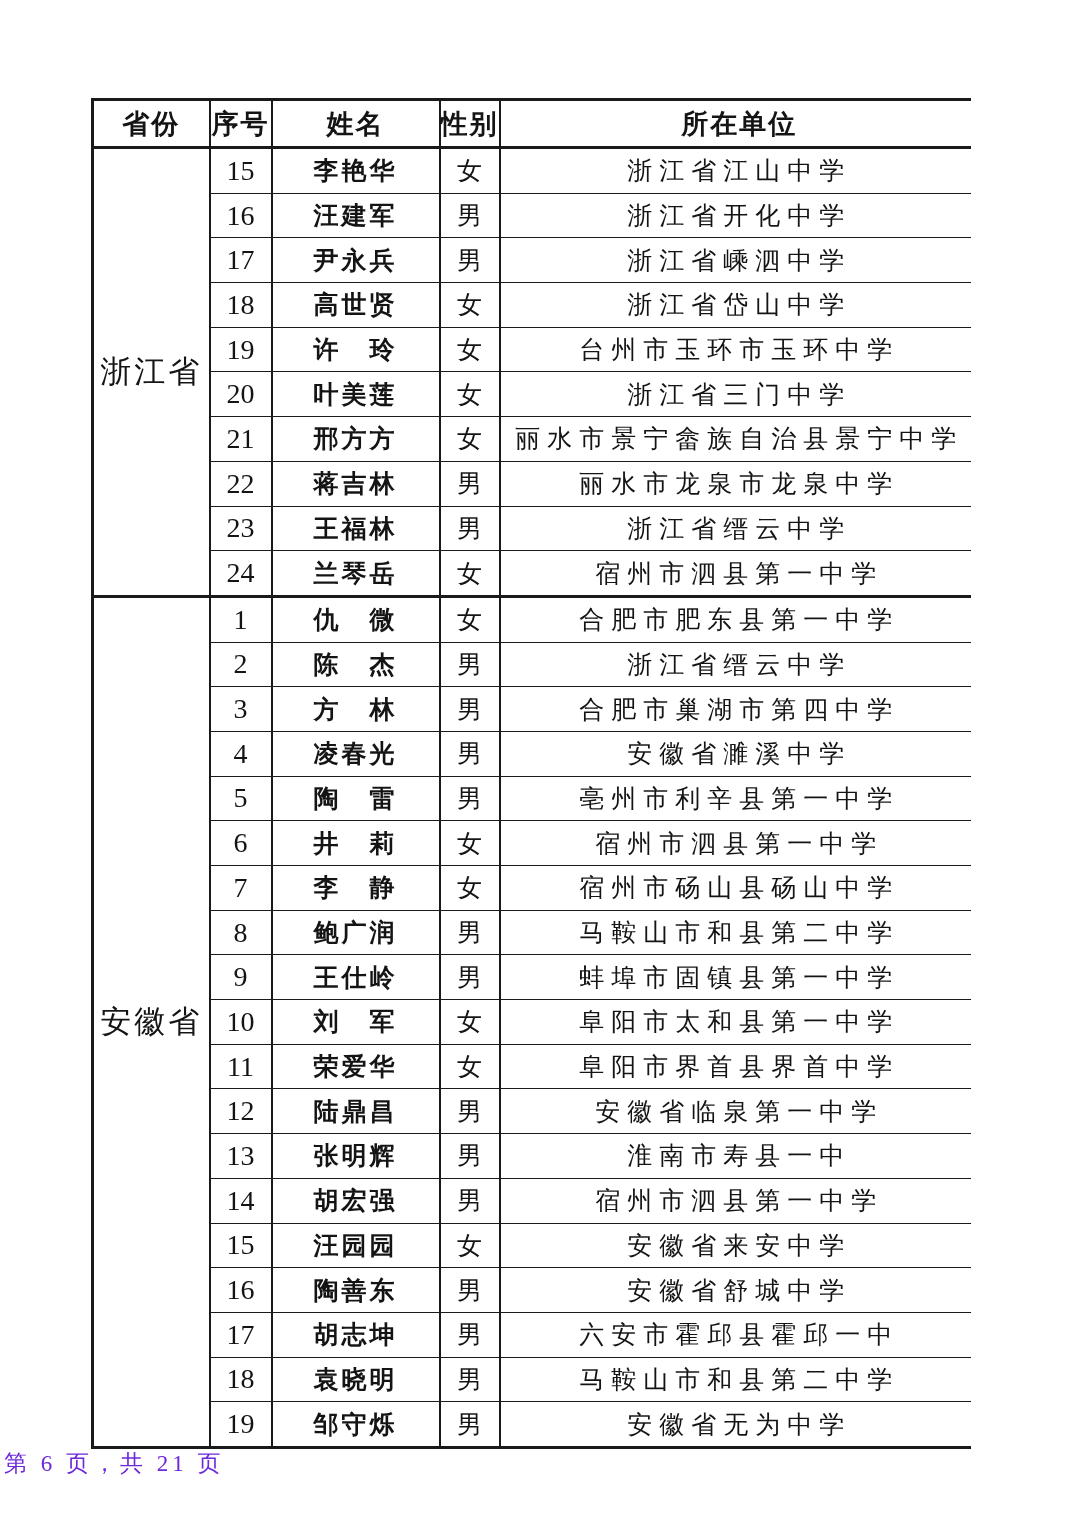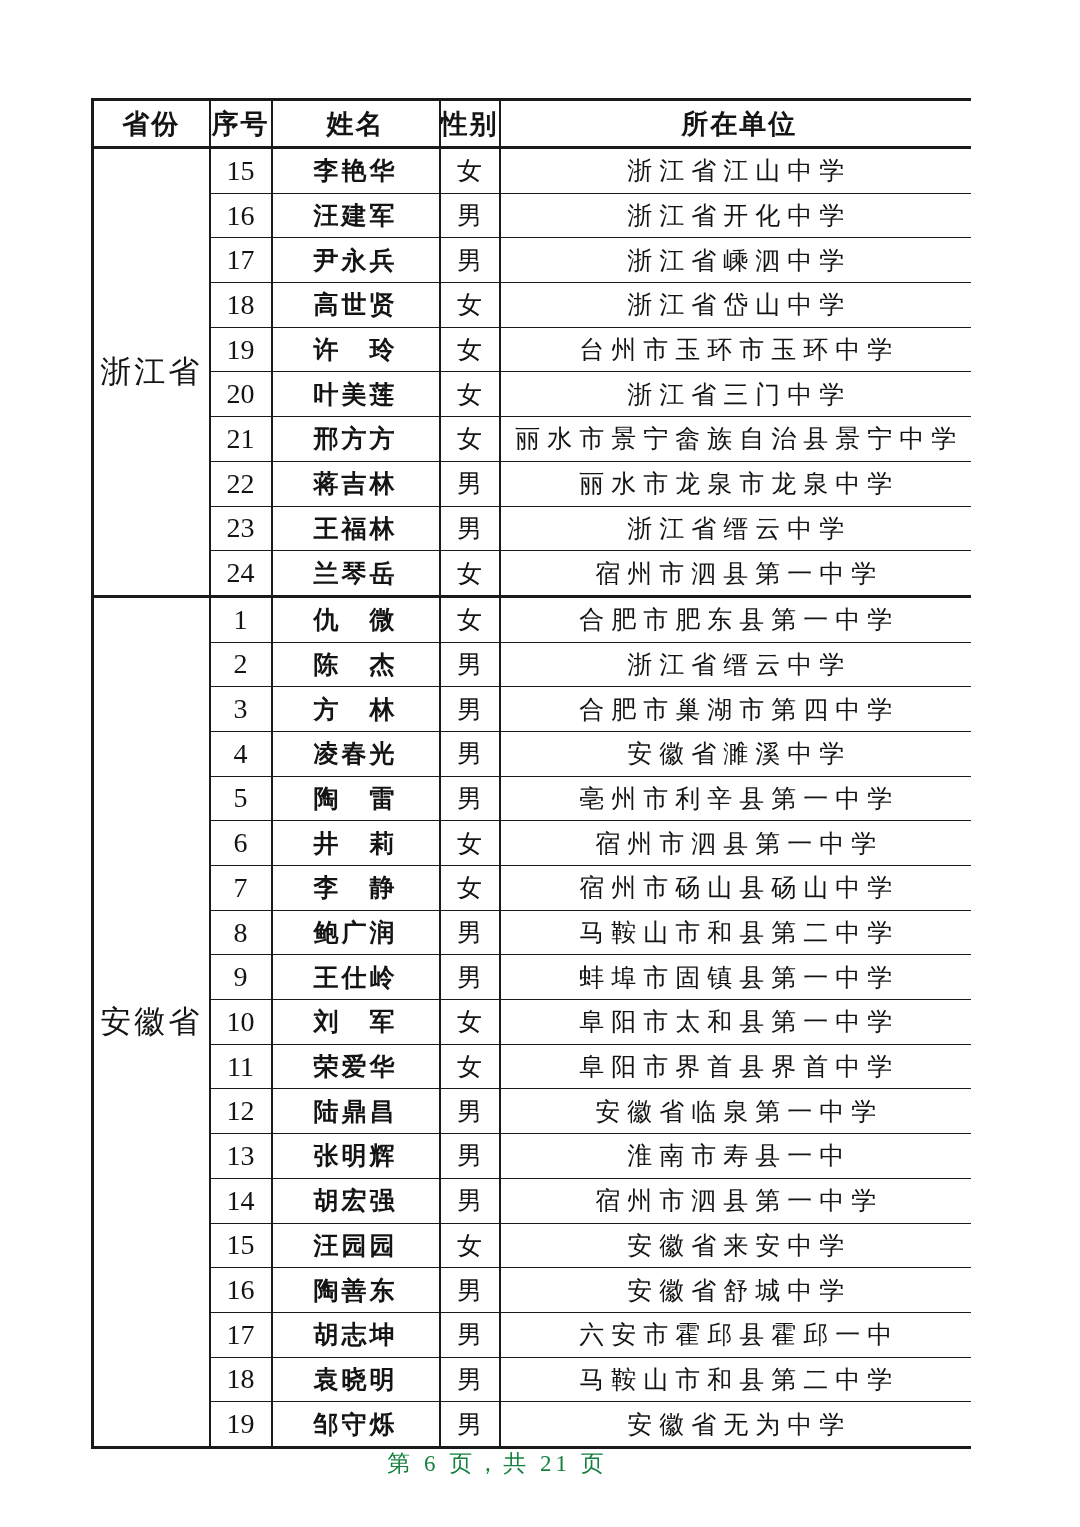--- a/index.html
+++ b/index.html
@@ -68,28 +68,27 @@
     font-family: "Liberation Serif", "DejaVu Serif", serif;
     font-size: 28px;
     text-align: center;
   }
   td.name-cell   { letter-spacing: 3px; font-weight: bold; }
   td.gender-cell { font-size: 25px; }
   td.unit-cell   { letter-spacing: 7px; }
 
   .page-footer {
     position: absolute;
-    left: 12px;
+    left: 4px;
     top: 1448px;
     width: 100%;
-    text-align: center;
     font-family: "Liberation Serif", "DejaVu Serif", serif;
     font-size: 23px;
     letter-spacing: 4px;
-    color: #15803d;
+    color: #6d28d9;
   }
 </style>
 </head>
 <body>
 
 <div class="page">
 
   <table class="roster">
     <colgroup>
       <col class="c-province">

